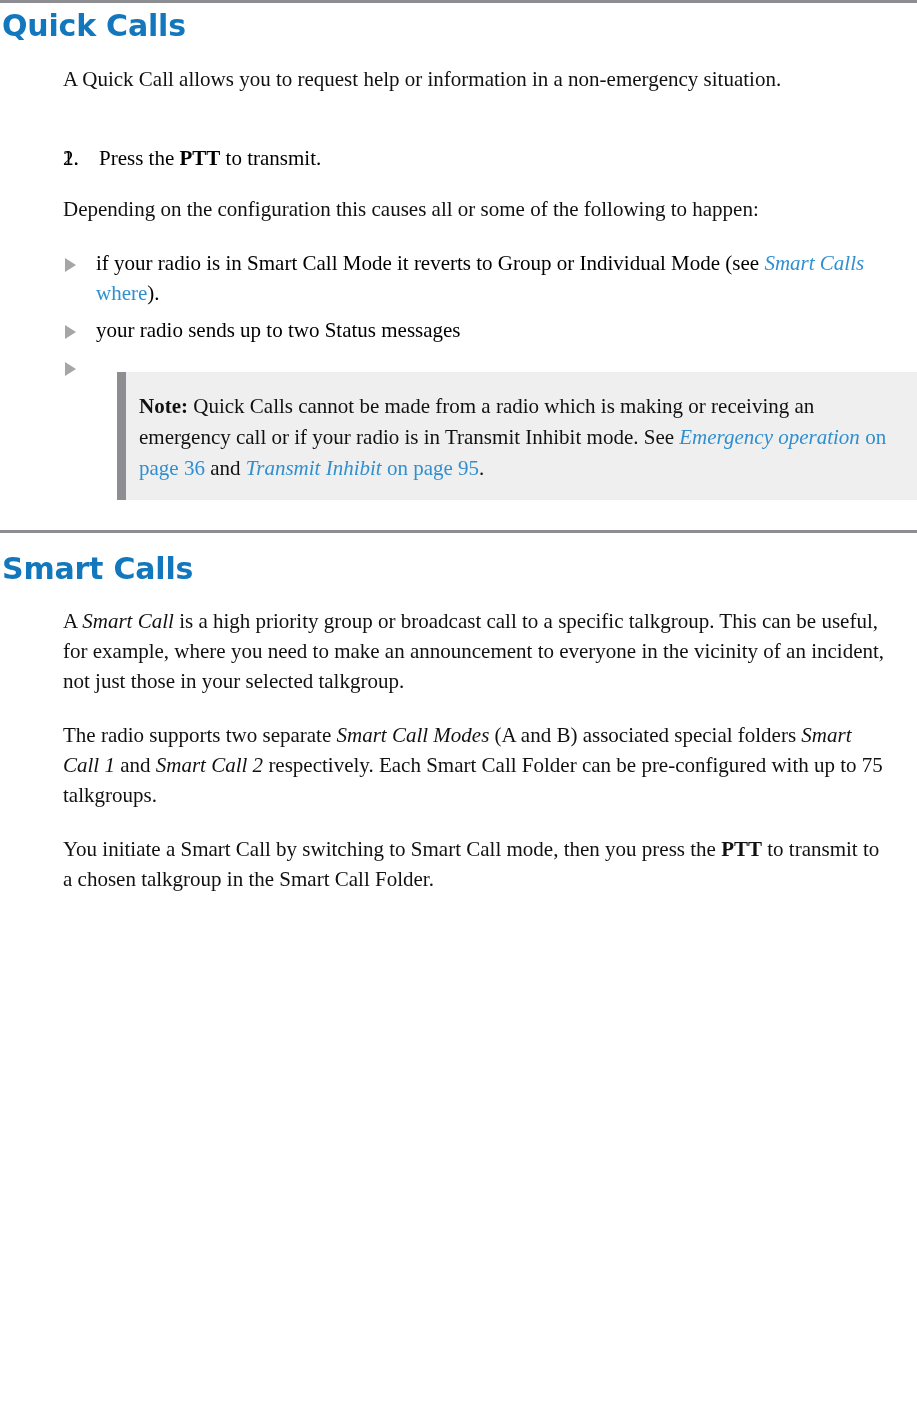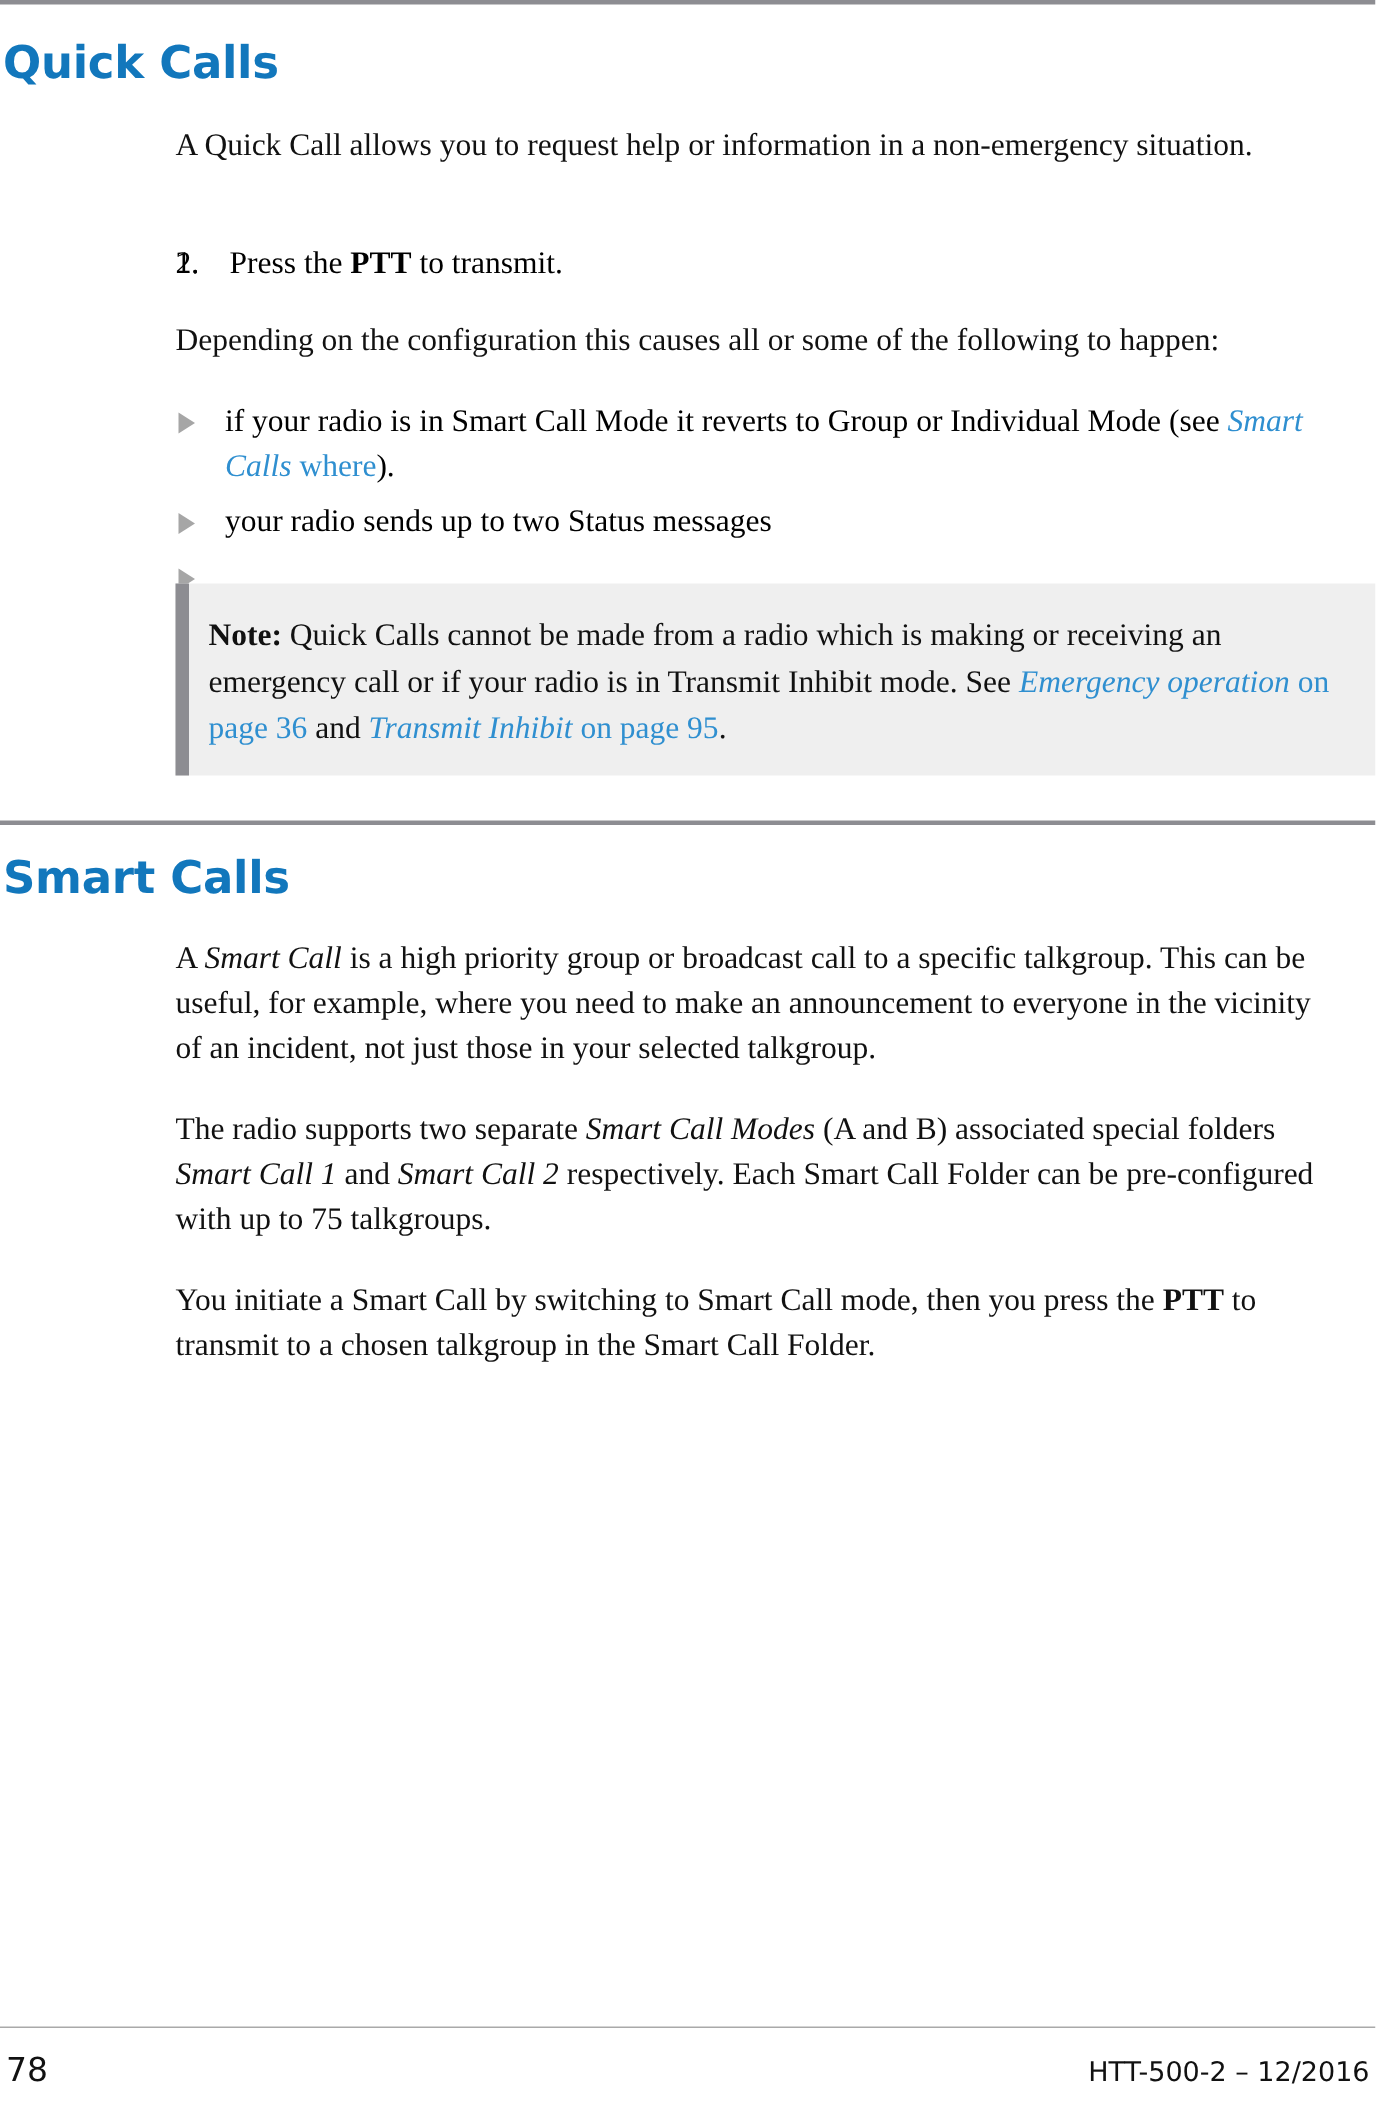--- a/index.html
+++ b/index.html
@@ -29,21 +29,21 @@
     top: 0px;
     left: 0px;
     width: 917px;
     height: 3px;
     background: #8d8d92;
   }
 
   
   .content {
     position: absolute;
-    top: 19px;
+    top: 2px;
     left: 0px;
     width: 917px;
   }
 
   
   h1.chapter-head {
     font-family: "DejaVu Sans", sans-serif;
     font-size: 30px;
     font-weight: bold;
     color: #1277bc;
@@ -58,21 +58,21 @@
     font-size: 19.5px;
     font-weight: bold;
     color: #1a1a1a;
     margin: 0;
     padding: 0;
     line-height: 1.2;
   }
 
   
   .body-col {
-    margin-left: 117px;
+    margin-left: 63px;
     margin-right: 27px;
   }
 
   p.body {
     font-family: "Liberation Serif", serif;
     font-size: 21px;
     line-height: 30px;
     margin: 0;
     padding: 0;
     color: #111111;
@@ -286,19 +286,14 @@
 
       <p class="body"><span>The radio supports two separate </span><span class="i">Smart Call Modes</span><span> (A and B) associated special folders </span><span class="i">Smart Call 1</span><span> and </span><span class="i">Smart Call 2</span><span> respectively. Each Smart Call Folder can be pre-configured with up to 75 talkgroups.</span></p>
 
       <div class="sp-24"></div>
 
       <p class="body"><span>You initiate a Smart Call by switching to Smart Call mode, then you press the </span><span class="b">PTT</span><span> to transmit to a chosen talkgroup in the Smart Call Folder.</span></p>
     </div>
 
   </div>
 
-  <div class="footer">
-    <div class="footer-rule"></div>
-    <div class="footer-page">78</div>
-    <div class="footer-doc">HTT-500-2 – 12/2016</div>
-  </div>
 
 </div>
 
 </body></html>

